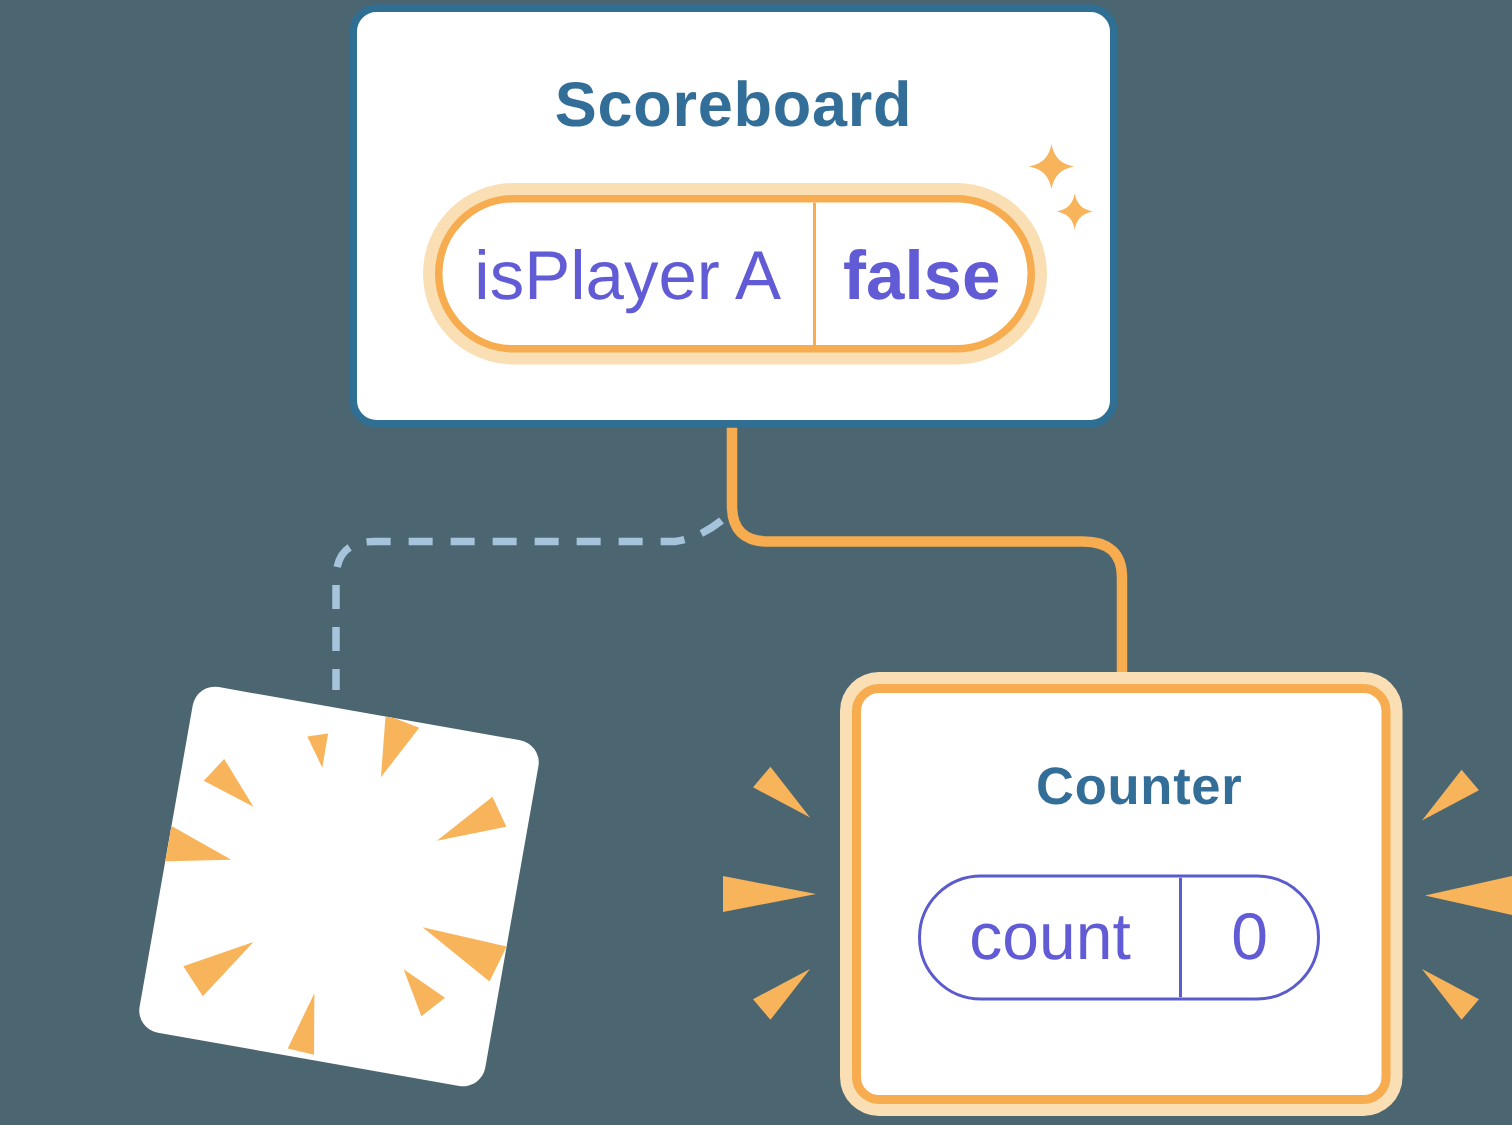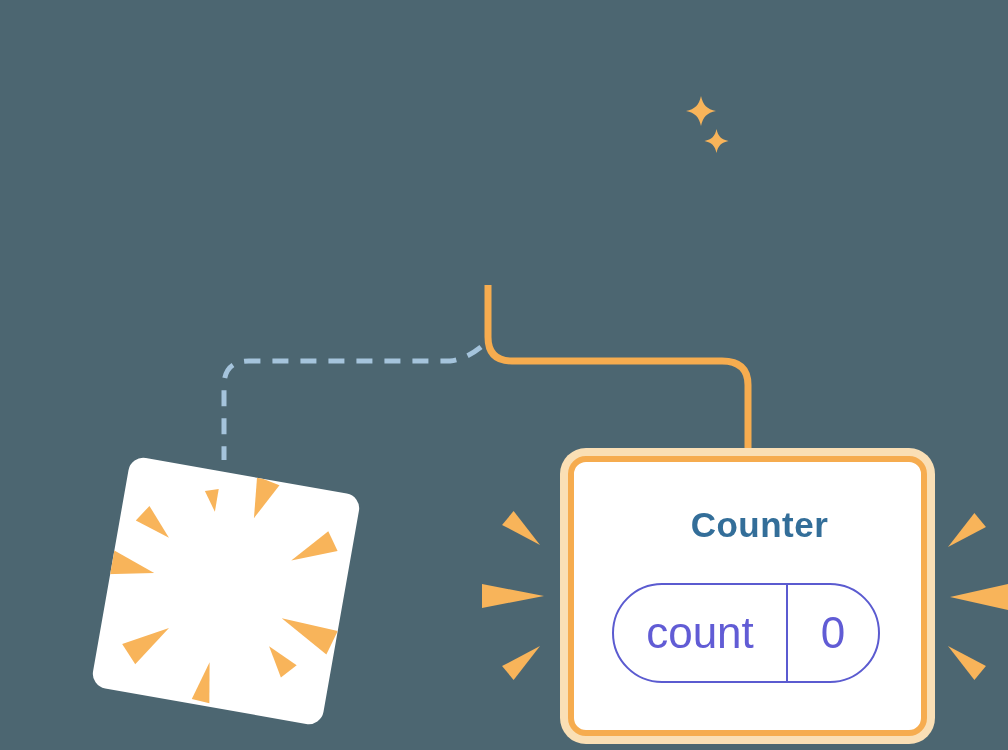--- a/index.html
+++ b/index.html
@@ -47,21 +47,21 @@
     box-sizing:border-box;background:var(--orange-light,#FADFB5);
     border-radius:26px;padding:8px;
   }
   .counter-inner{
     box-sizing:border-box;width:100%;height:100%;
     background:var(--card-bg,#fff);
     border:6px solid var(--orange,#F6AC4F);border-radius:18px;
   }
   .counter-inner .card-title{margin-top:44px;font-size:35px;line-height:37px;padding-left:24px;}
   .counter-pill{
-    position:absolute;left:52px;top:135px;width:268px;height:100px;
+    position:absolute;left:52px;top:135px;width:268px;height:84px;
     box-sizing:border-box;background:var(--card-bg,#fff);
     border:2px solid var(--purple-border,#5B5BD0);border-radius:50px;
     display:flex;align-items:stretch;overflow:hidden;
   }
   .counter-pill .pill-cell{font-size:44px;font-weight:400;}
   .counter-pill .pill-cell.label{width:172px;}
   .counter-pill .pill-cell.value{flex:1;font-weight:400;}
   .counter-pill .pill-divider{width:2px;background:var(--purple-border,#5B5BD0);}
 
   
@@ -83,20 +83,30 @@
       <path d="M481 347 Q466 359 450 361 L249 361 Q224 361 224 386 L224 460" fill="none" stroke="#A5C4DC" stroke-width="5" stroke-dasharray="16 12"></path>
       <path d="M488 285 L488 337 Q488 361 512 361 L722 361 Q748 361 748 385 L748 452" fill="none" stroke="#F6AC4F" stroke-width="7"></path>
       <polygon points="540,545 513.6112218761817,511.10852040509457 502.041044901824,524.8973203812361" fill="#F8B45A"></polygon>
       <polygon points="544,596 482,584 482,608" fill="#F8B45A"></polygon>
       <polygon points="540,646 502.041044901824,666.1026796187639 513.6112218761817,679.8914795949054" fill="#F8B45A"></polygon>
       <polygon points="948,547 985.9589550981759,526.8973203812361 974.3887781238182,513.1085204050946" fill="#F8B45A"></polygon>
       <polygon points="950,597 1008,610 1008,584" fill="#F8B45A"></polygon>
       <polygon points="948,646 974.3887781238182,679.8914795949054 985.9589550981759,666.1026796187639" fill="#F8B45A"></polygon>
     </svg>
 
+  <div class="card scoreboard">
+    <div class="card-title">Scoreboard</div>
+    <div class="pill-outer">
+      <div class="pill-inner">
+        <span class="pill-cell label">isPlayer A</span>
+        <span class="pill-divider"></span>
+        <span class="pill-cell value">false</span>
+      </div>
+    </div>
+  </div>
 
   <svg class="sparkle big" width="30" height="32" viewBox="0 0 24 24">
     <path class="spark-fill" d="M12 0C13.4 7.1 16.9 10.6 24 12C16.9 13.4 13.4 16.9 12 24C10.6 16.9 7.1 13.4 0 12C7.1 10.6 10.6 7.1 12 0Z" fill="#F8B45A"></path>
   </svg>
   <svg class="sparkle small" width="25" height="24" viewBox="0 0 24 24">
     <path class="spark-fill" d="M12 0C13.4 7.1 16.9 10.6 24 12C16.9 13.4 13.4 16.9 12 24C10.6 16.9 7.1 13.4 0 12C7.1 10.6 10.6 7.1 12 0Z" fill="#F8B45A"></path>
   </svg>
 
   <div class="poof">
     <svg width="234" height="234" viewBox="0 0 234 234" id="poof-burst">

